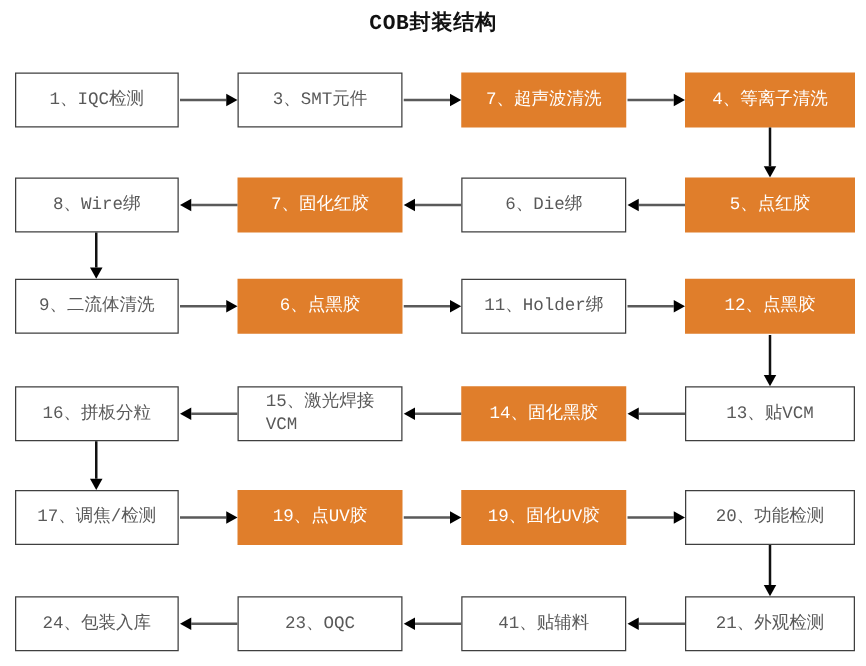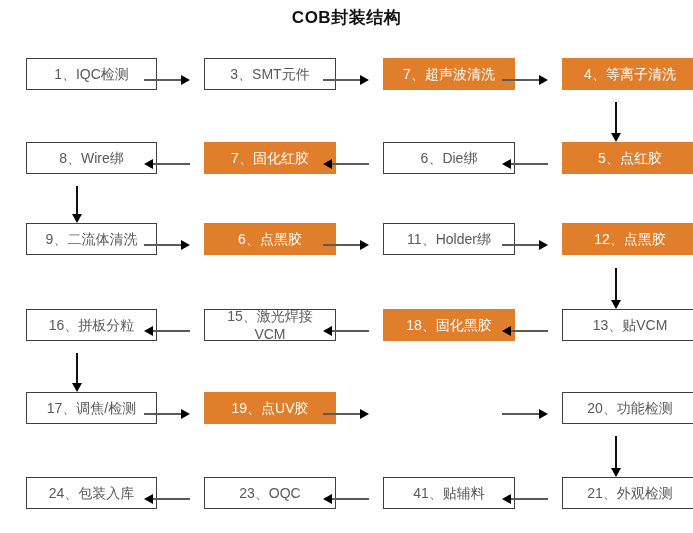--- a/index.html
+++ b/index.html
@@ -1,28 +1,28 @@
 <!DOCTYPE html>
 <html><head>
 <meta charset="utf-8">
 <style>
   html,body{margin:0;padding:0;background:#fff;}
   .canvas{
     position:relative;width:693px;height:533px;background:#ffffff;
-    font-family:Liberation Sans, sans-serif;overflow:hidden;
+    font-family:Liberation Mono, monospace;overflow:hidden;
   }
   .title{
     position:absolute;top:6px;left:0;width:100%;text-align:center;
     font-size:17px;font-weight:bold;color:#111111;letter-spacing:0.5px;
   }
   .box{
-    position:absolute;height:32px;box-sizing:border-box;
-    display:flex;align-items:center;justify-content:center;text-align:center;
+    position:absolute;height:44px;box-sizing:border-box;
+    display:flex;align-items:center;justify-content:center;text-align:left;
     font-size:14px;color:#595959;background:#ffffff;border:1px solid #3f3f3f;
-    white-space:pre-line;line-height:1.3;margin-left:14px;
+    white-space:pre-line;line-height:1.3;
   }
   .box.orange{background:#E07E2B;border:none;color:#ffffff;}
   
   .c1{left:12px;width:131px}.c2{left:190px;width:132px}
   .c3{left:369px;width:132px}.c4{left:548px;width:136px}
   
   .r1{top:58px}.r2{top:142px}.r3{top:223px}
   .r4{top:309px}.r5{top:392px}.r6{top:477px}
   
   .ha{position:absolute;height:2px;background:#5a5a5a;}
@@ -76,31 +76,32 @@
   <div class="box c1 r3">9、二流体清洗</div>
   <div class="box orange c2 r3">6、点黑胶</div>
   <div class="box c3 r3">11、Holder绑</div>
   <div class="box orange c4 r3">12、点黑胶</div>
   <div class="ha right gr1 ar3"></div>
   <div class="ha right gr2 ar3"></div>
   <div class="ha right gr3 ar3"></div>
   <div class="va vright v3"></div>
 
   <div class="box c4 r4">13、贴VCM</div>
-  <div class="box orange c3 r4">18、固化黑胶</div>
+  <div class="box orange c3 r4">14、固化黑胶</div>
   <div class="box c2 r4">15、激光焊接
 VCM</div>
   <div class="box c1 r4">16、拼板分粒</div>
   <div class="ha left gl3 ar4"></div>
   <div class="ha left gl2 ar4"></div>
   <div class="ha left gl1 ar4"></div>
   <div class="va vleft v4"></div>
 
   <div class="box c1 r5">17、调焦/检测</div>
   <div class="box orange c2 r5">19、点UV胶</div>
+  <div class="box orange c3 r5">19、固化UV胶</div>
   <div class="box c4 r5">20、功能检测</div>
   <div class="ha right gr1 ar5"></div>
   <div class="ha right gr2 ar5"></div>
   <div class="ha right gr3 ar5"></div>
   <div class="va vright v5"></div>
 
   <div class="box c4 r6">21、外观检测</div>
   <div class="box c3 r6">41、贴辅料</div>
   <div class="box c2 r6">23、OQC</div>
   <div class="box c1 r6">24、包装入库</div>

